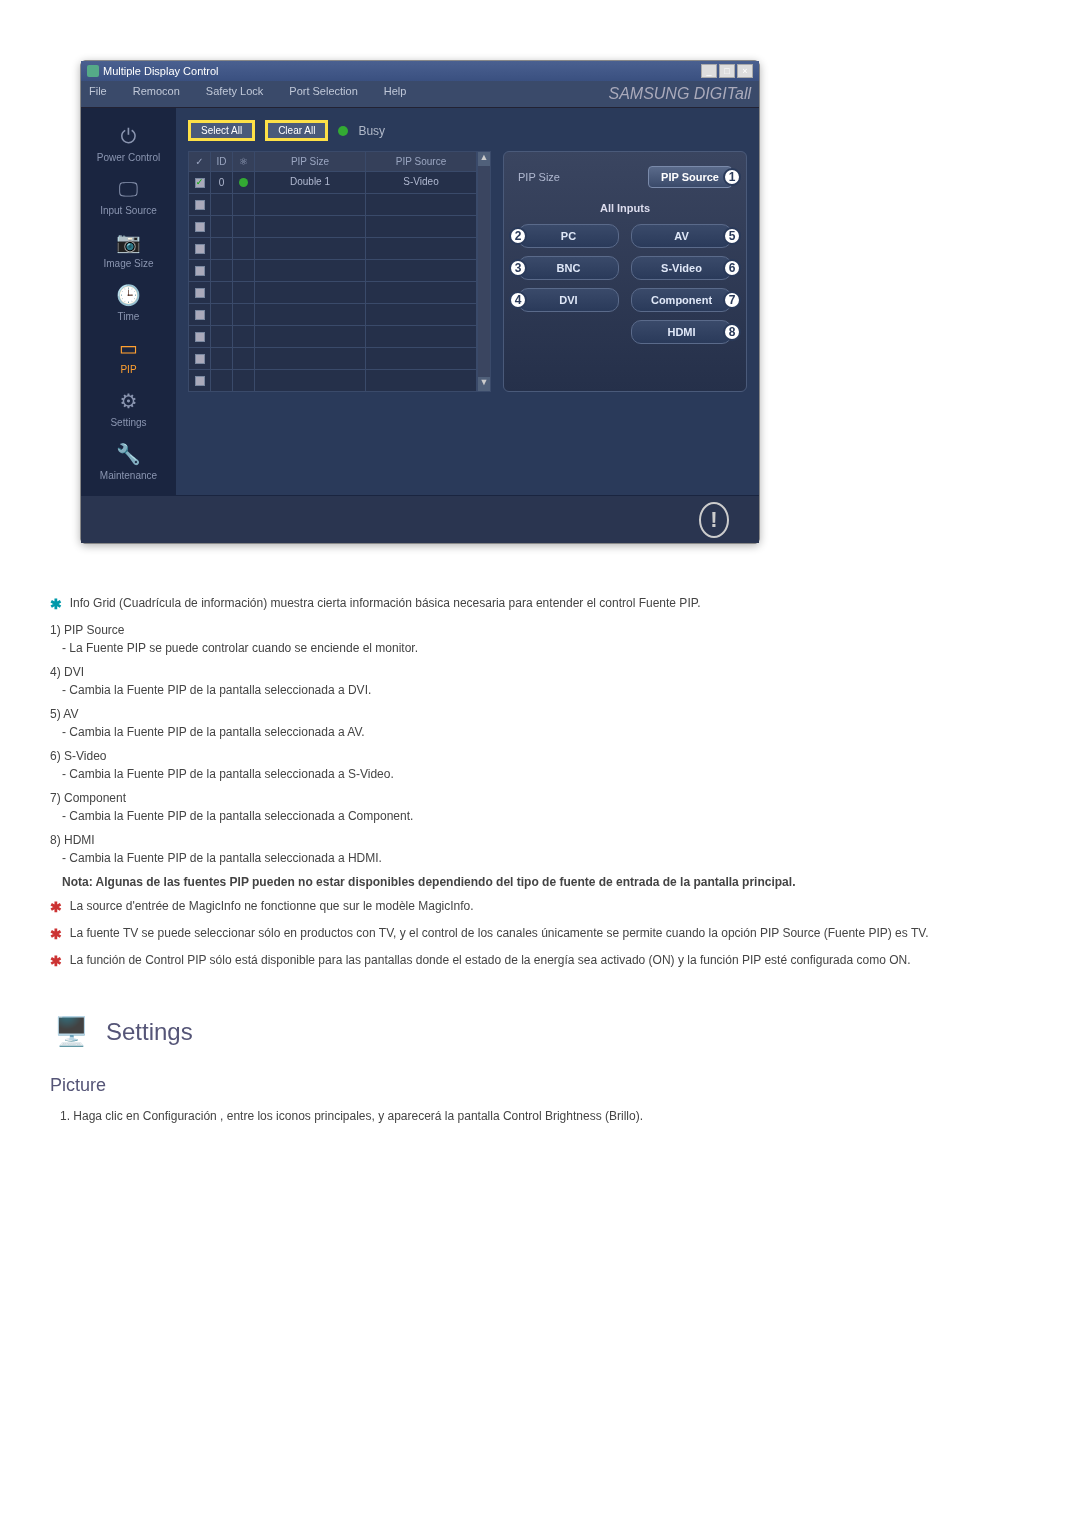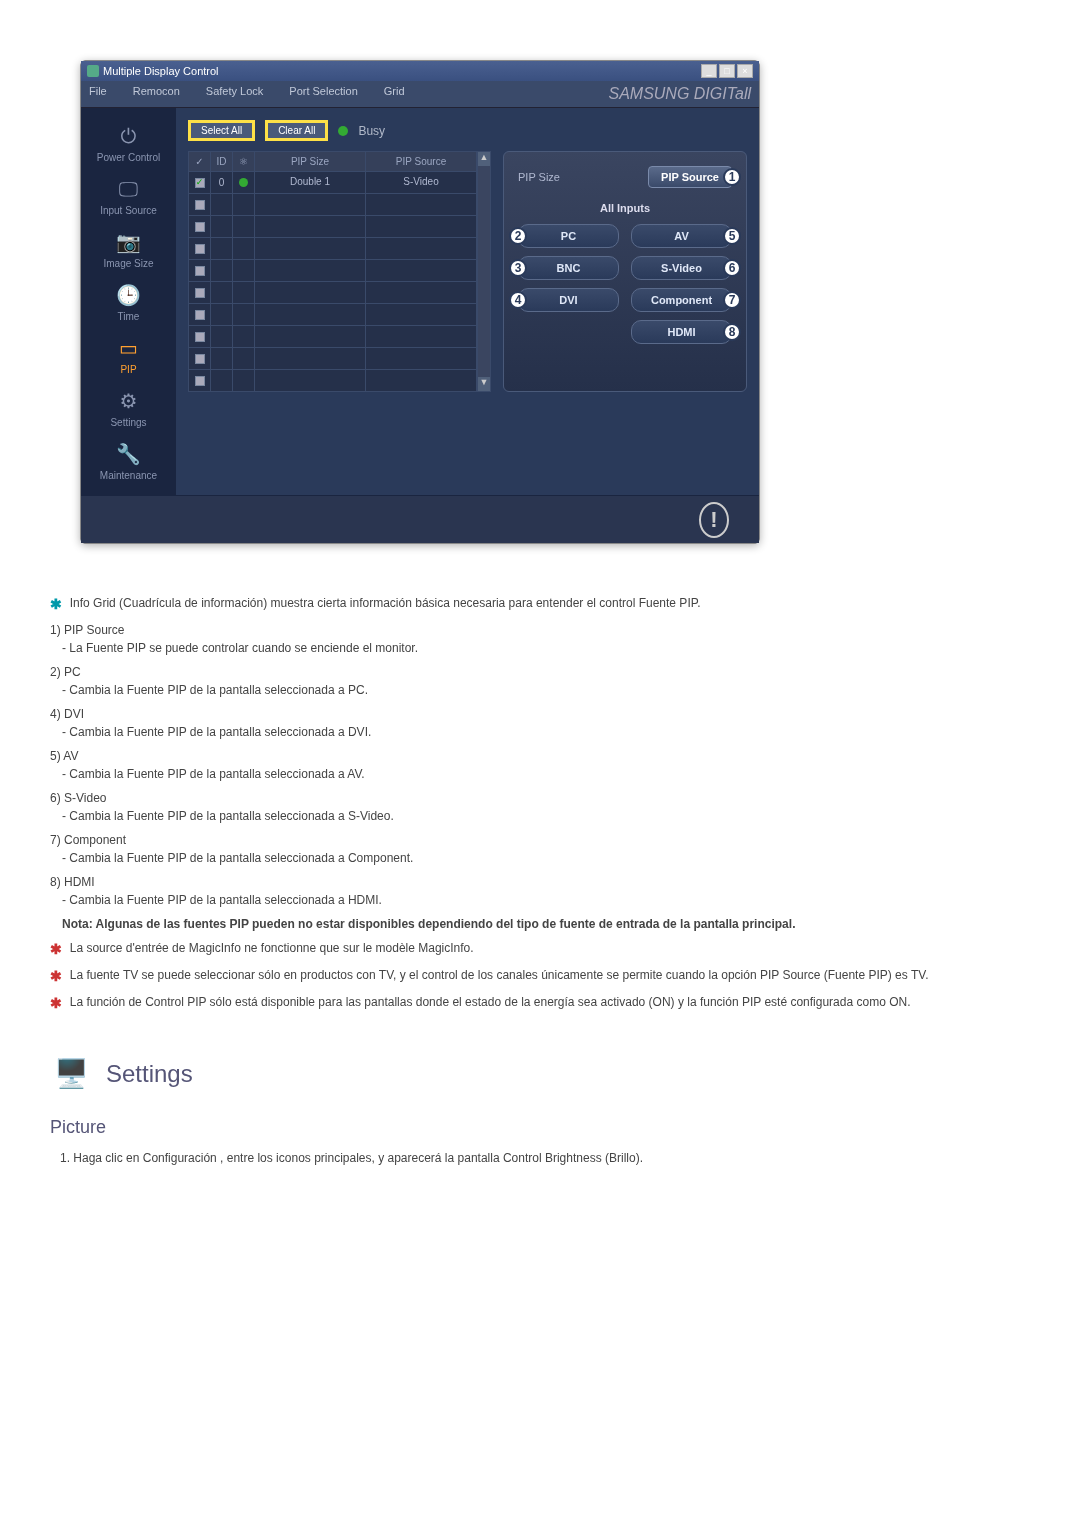--- a/index.html
+++ b/index.html
@@ -223,21 +223,21 @@
       <span class="titlebar-btn">□</span>
       <span class="titlebar-btn">×</span>
     </div>
   </div>
   <div class="menubar">
     <div class="menubar-items">
       <span>File</span>
       <span>Remocon</span>
       <span>Safety Lock</span>
       <span>Port Selection</span>
-      <span>Grid</span>
+      <span>Help</span>
     </div>
     <div class="menubar-brand">SAMSUNG DIGITall</div>
   </div>
   <div class="app-content">
     <div class="sidebar">
       <div class="side-item">
         <div class="side-icon">⏻</div>
         <div>Power Control</div>
       </div>
       <div class="side-item">
@@ -431,21 +431,20 @@
   </div>
 </div>
 
 <div class="notes">
   <div class="star-item">
     <span class="star">✱</span>
     <span>Info Grid (Cuadrícula de información) muestra cierta información básica necesaria para entender el control Fuente PIP.</span>
   </div>
   <div class="num-list">
     <div class="num-list-item"><span>1)</span> <span>PIP Source</span><div class="num-list-sub">- La Fuente PIP se puede controlar cuando se enciende el monitor.</div></div>
-    <div class="num-list-item"><span>2)</span> <span>PC</span><div class="num-list-sub">- Cambia la Fuente PIP de la pantalla seleccionada a PC.</div></div>
     <div class="num-list-item"><span>4)</span> <span>DVI</span><div class="num-list-sub">- Cambia la Fuente PIP de la pantalla seleccionada a DVI.</div></div>
     <div class="num-list-item"><span>5)</span> <span>AV</span><div class="num-list-sub">- Cambia la Fuente PIP de la pantalla seleccionada a AV.</div></div>
     <div class="num-list-item"><span>6)</span> <span>S-Video</span><div class="num-list-sub">- Cambia la Fuente PIP de la pantalla seleccionada a S-Video.</div></div>
     <div class="num-list-item"><span>7)</span> <span>Component</span><div class="num-list-sub">- Cambia la Fuente PIP de la pantalla seleccionada a Component.</div></div>
     <div class="num-list-item"><span>8)</span> <span>HDMI</span><div class="num-list-sub">- Cambia la Fuente PIP de la pantalla seleccionada a HDMI.</div></div>
     <div class="num-list-sub" style="margin-top:6px; font-weight:bold;">Nota: Algunas de las fuentes PIP pueden no estar disponibles dependiendo del tipo de fuente de entrada de la pantalla principal.</div>
   </div>
   <div class="star-item">
       <span class="star star-red">✱</span>
       <span>La source d'entrée de MagicInfo ne fonctionne que sur le modèle MagicInfo.</span>

